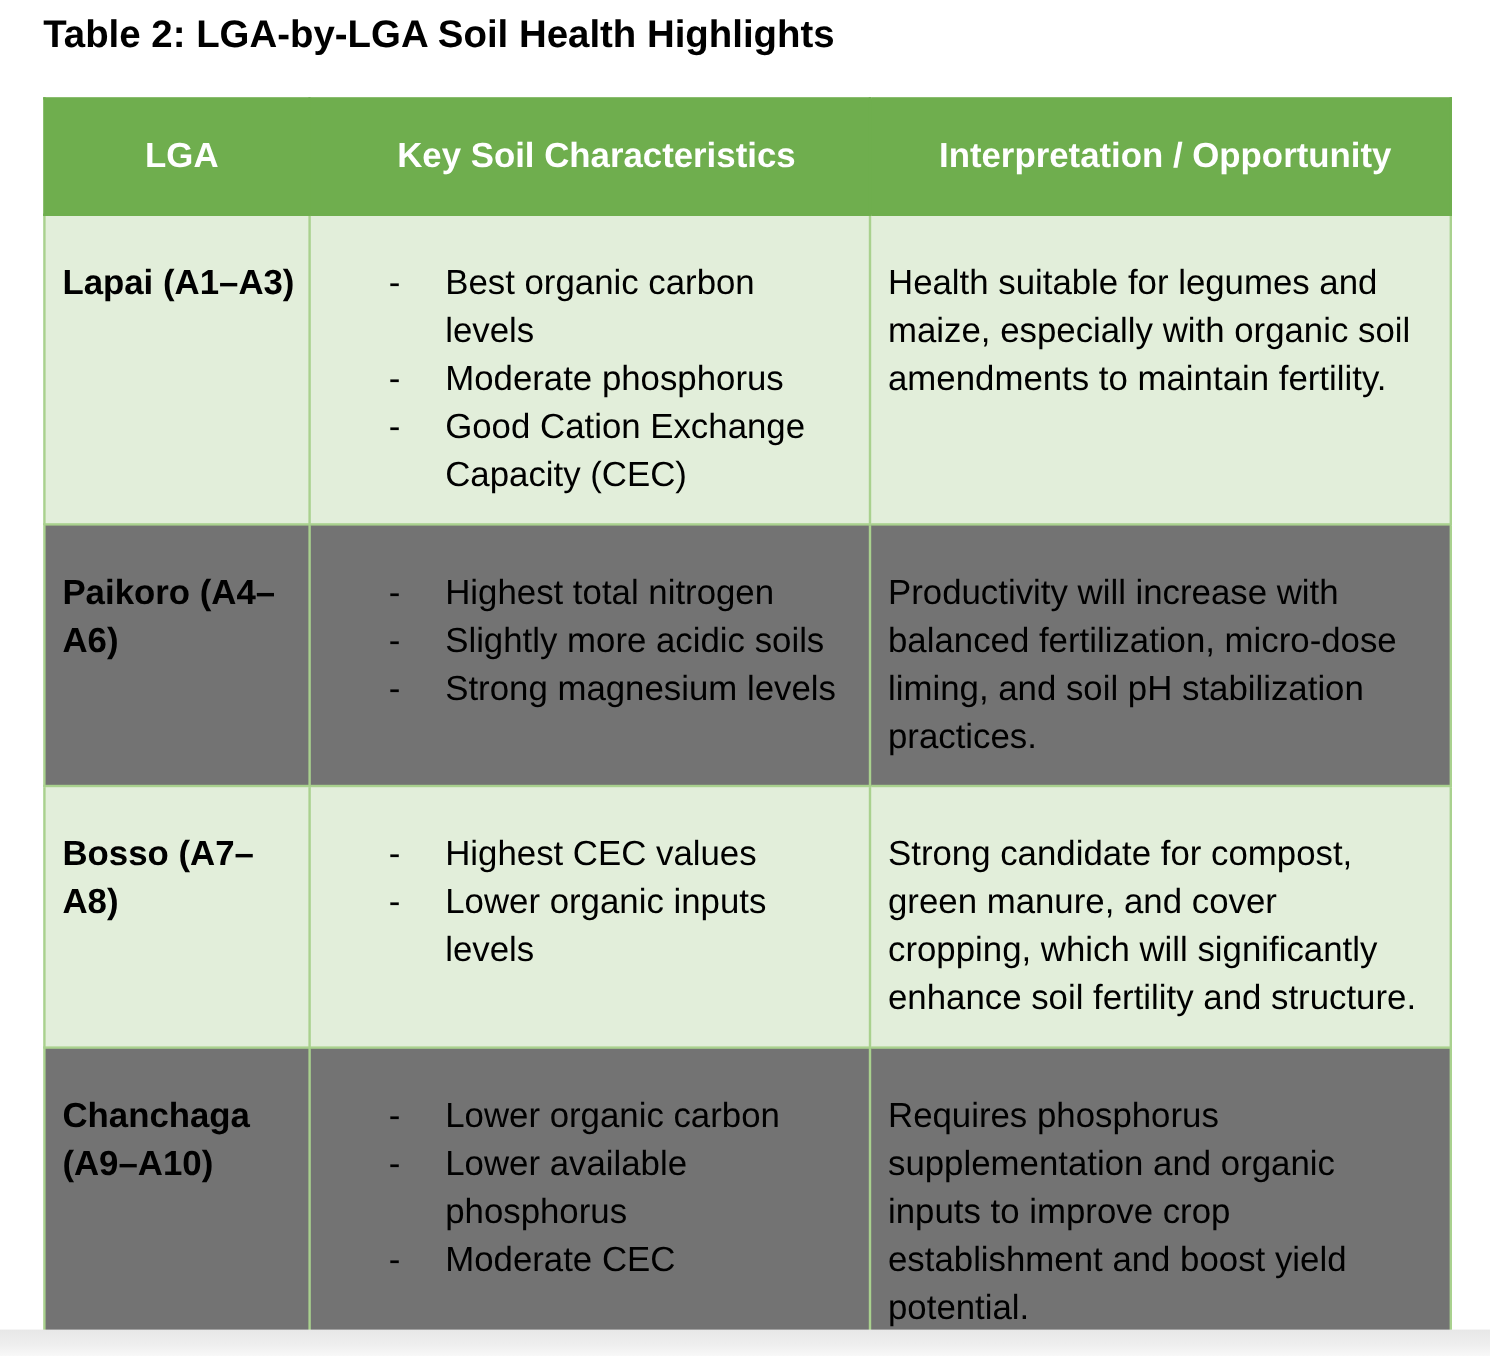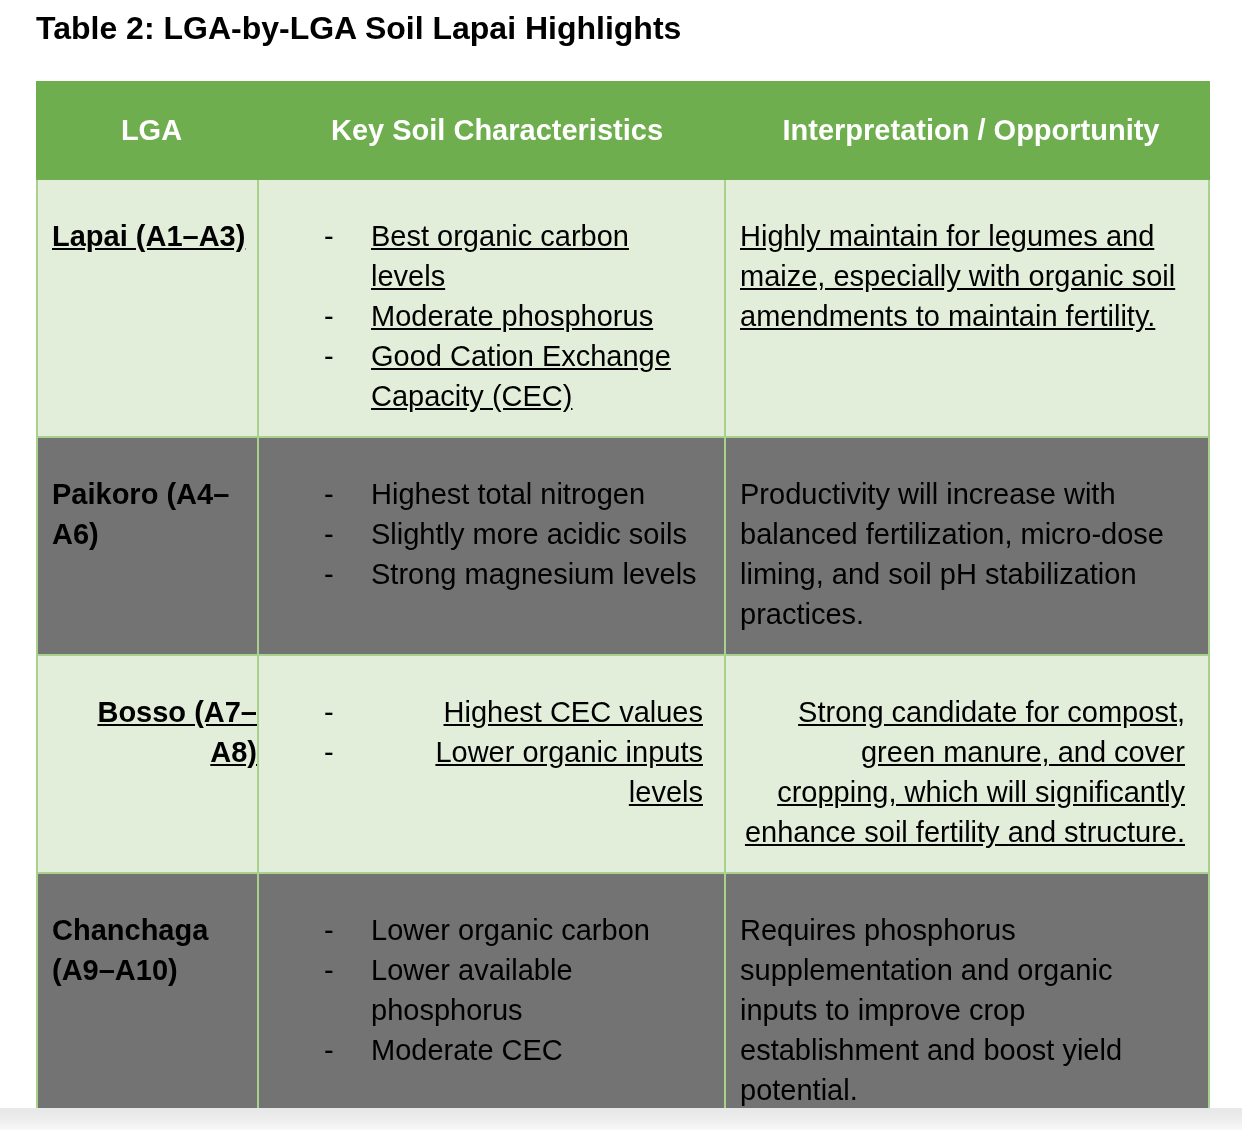--- a/index.html
+++ b/index.html
@@ -51,25 +51,25 @@
   th.col-characteristics { padding-left: 17px; }
 
   td {
     border: 2px solid #a9d18e;
     vertical-align: top;
     font-size: 29px;
     line-height: 40px;
     padding: 36px 4px 20px 14px;
     background: #737373;
   }
-  tr.row-alt td { background: #e2eeda; text-decoration: underline; }
+  tr.row-alt td { background: #e2eeda; }
 
   tr.body-row-1 { height: 252px; }
   tr.body-row-2 { height: 204px; }
-  tr.body-row-3 { height: 216px; text-align: right; }
+  tr.body-row-3 { height: 216px; }
   tr.body-row-4 { height: 248px; border-radius: 18px; }
 
   td.lga-cell {
     font-weight: bold;
     padding-right: 0;
   }
   td.characteristics-cell {
     padding-left: 0;
   }
   .char-item {
@@ -90,21 +90,21 @@
     left: 0;
     top: 1108px;
     width: 1242px;
     height: 22px;
     background: linear-gradient(to bottom, #e7e7e7 0%, #eeeeee 55%, #f8f8f8 100%);
   }
 </style>
 </head>
 <body>
 
-<div class="page-title">Table 2: LGA-by-LGA Soil Lapai Highlights</div>
+<div class="page-title">Table 2: LGA-by-LGA Soil Health Highlights</div>
 
 <table class="soil-table">
   <colgroup>
     <col class="c1">
       <col class="c2">
       <col class="c3">
   </colgroup>
   <thead>
     <tr>
       <th>LGA</th>
@@ -114,21 +114,21 @@
   </thead>
   <tbody>
     <tr class="body-row-1 row-alt">
       <td class="lga-cell">Lapai (A1–A3)</td>
       <td class="characteristics-cell">
         <div class="char-item"><span class="dash">-</span><span>Best organic carbon levels</span></div>
         <div class="char-item"><span class="dash">-</span><span>Moderate phosphorus</span></div>
         <div class="char-item"><span class="dash">-</span><span>Good Cation Exchange Capacity (CEC)</span></div>
       </td>
       <td>
-        <div class="interp-text">Highly maintain for legumes and maize, especially with organic soil amendments to maintain fertility.</div>
+        <div class="interp-text">Health suitable for legumes and maize, especially with organic soil amendments to maintain fertility.</div>
       </td>
     </tr>
     <tr class="body-row-2">
       <td class="lga-cell">Paikoro (A4–A6)</td>
       <td class="characteristics-cell">
         <div class="char-item"><span class="dash">-</span><span>Highest total nitrogen</span></div>
         <div class="char-item"><span class="dash">-</span><span>Slightly more acidic soils</span></div>
         <div class="char-item"><span class="dash">-</span><span>Strong magnesium levels</span></div>
       </td>
       <td>

